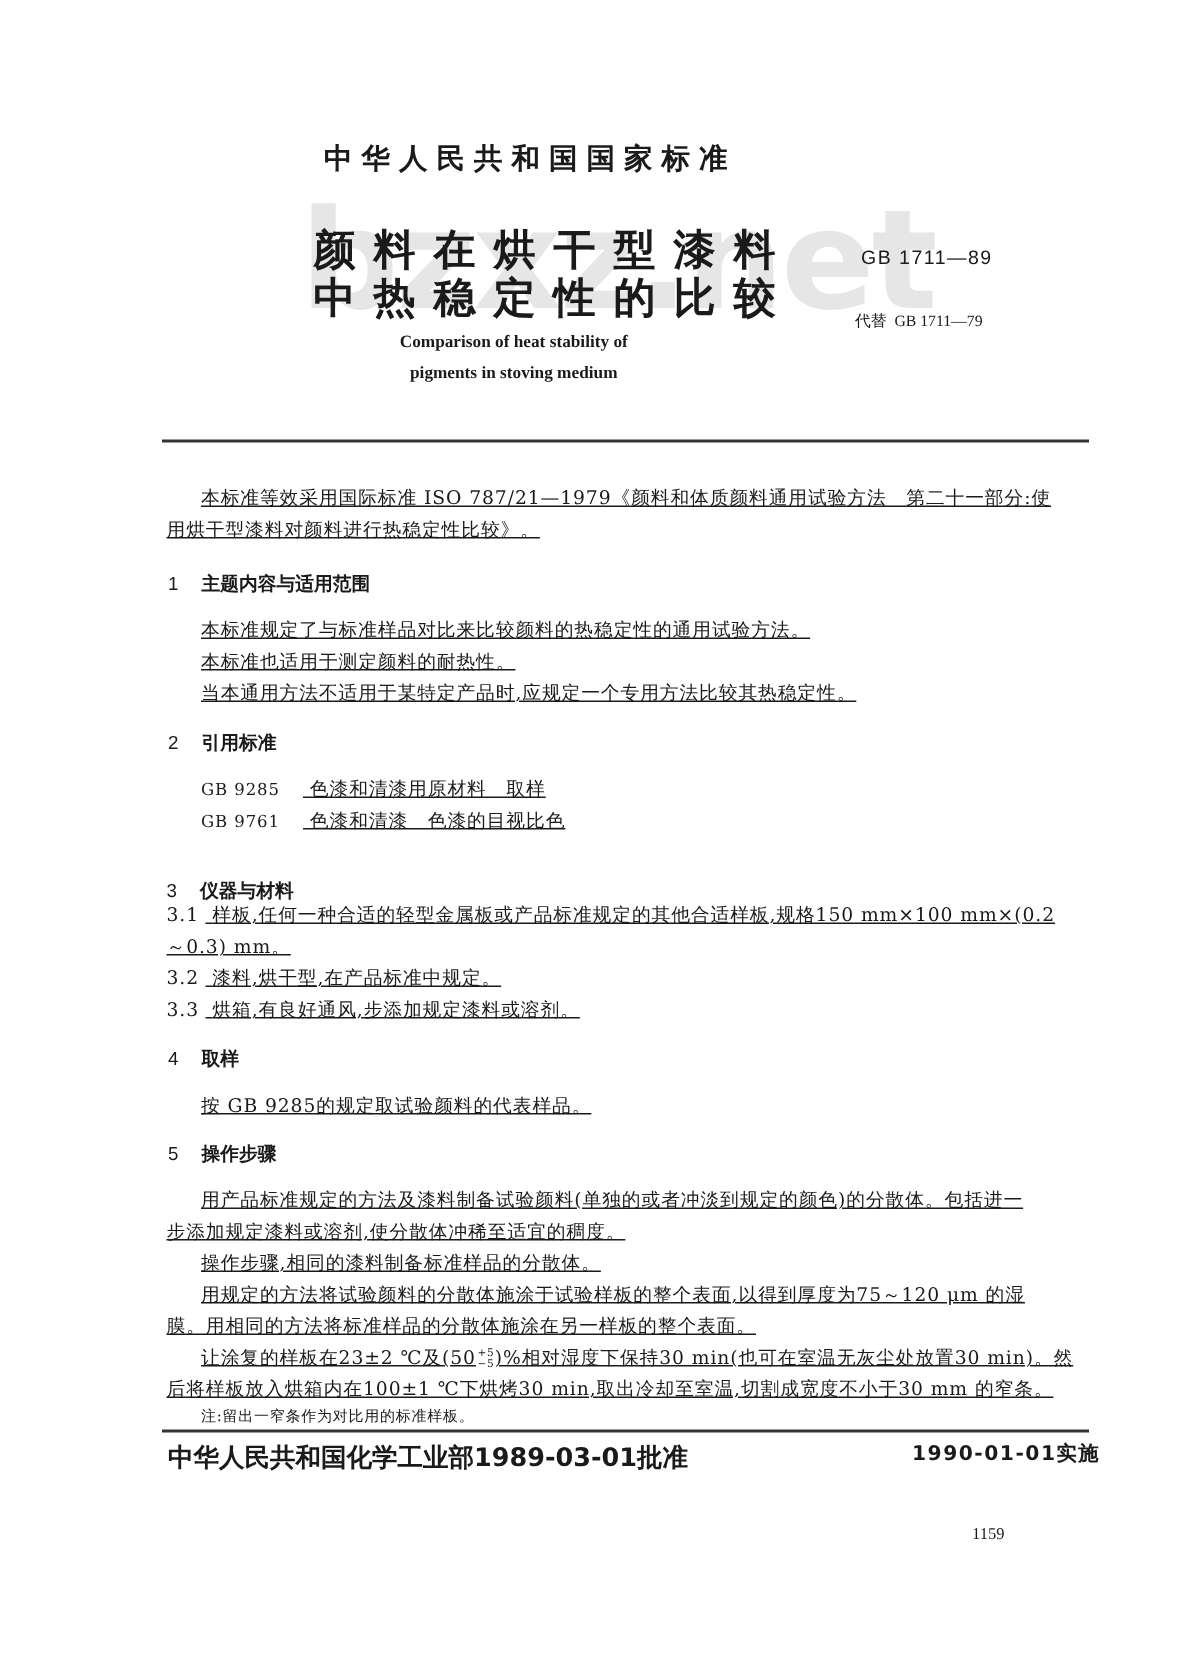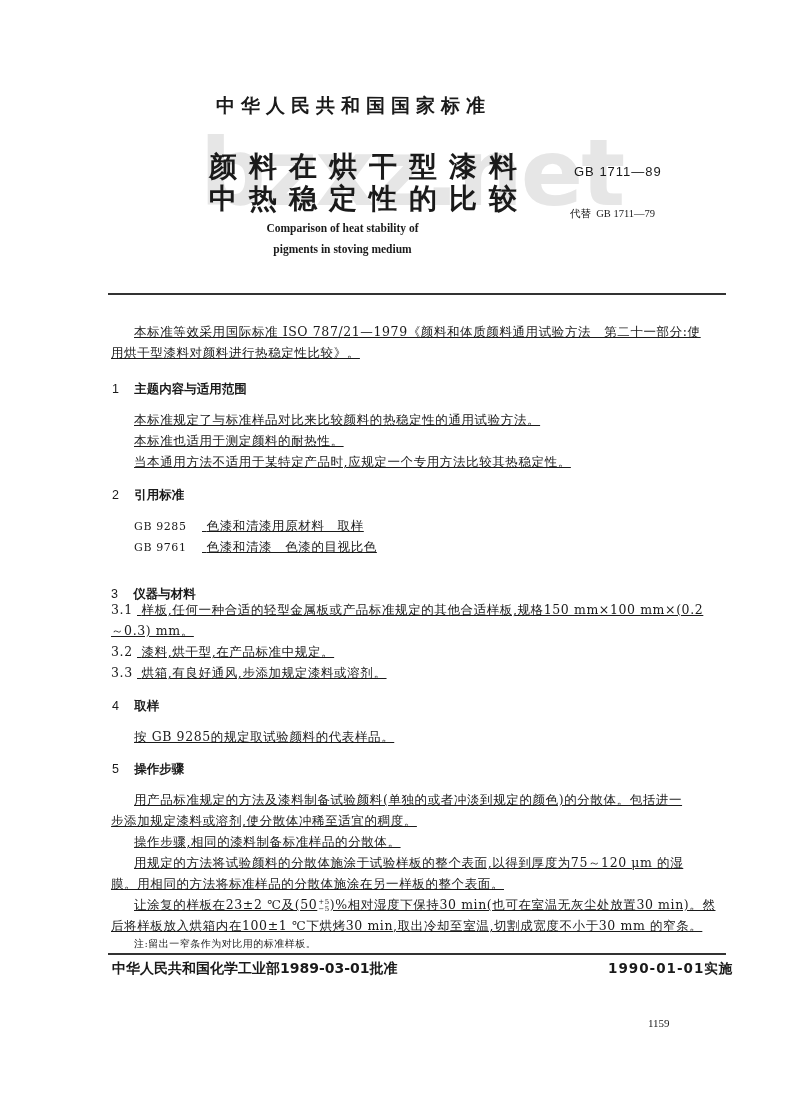--- a/index.html
+++ b/index.html
@@ -38,21 +38,21 @@
     font-family: "Liberation Sans", sans-serif; z-index: 1; }
   .replace { left: 570px; top: 207px; font-size: 10.5px; z-index: 1;
     font-family: "Liberation Serif", serif; }
   .rule { left: 108px; width: 618px; height: 2px; background: #333; }
   .rule-top { top: 293px; }
   .rule-bottom { top: 953px; }
   .para { font-size: 12.5px; line-height: 20px; white-space: nowrap; letter-spacing: 0.6px; text-decoration: underline; }
   .heading { font-family: "DejaVu Sans", "Liberation Sans", sans-serif; font-weight: bold; font-size: 12.5px; white-space: nowrap; }
   .heading .num { font-weight: normal; display: inline-block; width: 18px; font-family: "Liberation Sans", sans-serif; }
   .note { font-size: 10px; letter-spacing: 0.5px; white-space: nowrap; }
-  .footer-left { left: 112px; top: 960px; font-family: "DejaVu Sans", "Liberation Sans", sans-serif; font-weight: bold; font-size: 14px; white-space: nowrap; }
+  .footer-left { left: 112px; top: 960px; font-family: "DejaVu Sans", "Liberation Sans", sans-serif; font-weight: bold; font-size: 17px; white-space: nowrap; }
   .footer-right { left: 608px; top: 960px; font-family: "DejaVu Sans", "Liberation Sans", sans-serif; font-weight: bold; font-size: 13.5px; white-space: nowrap; letter-spacing: 1px; }
   .pageno { left: 648px; top: 1017px; font-size: 11px; font-family: "Liberation Serif", serif; }
   .frac { display: inline-flex; flex-direction: column; vertical-align: middle; font-size: 7px; line-height: 7px; margin-left: 1px; }
 </style>
 </head>
 <body>
 
 <div class="abs watermark">bzxz.net</div>
 
 <div class="abs national">中华人民共和国国家标准</div>

